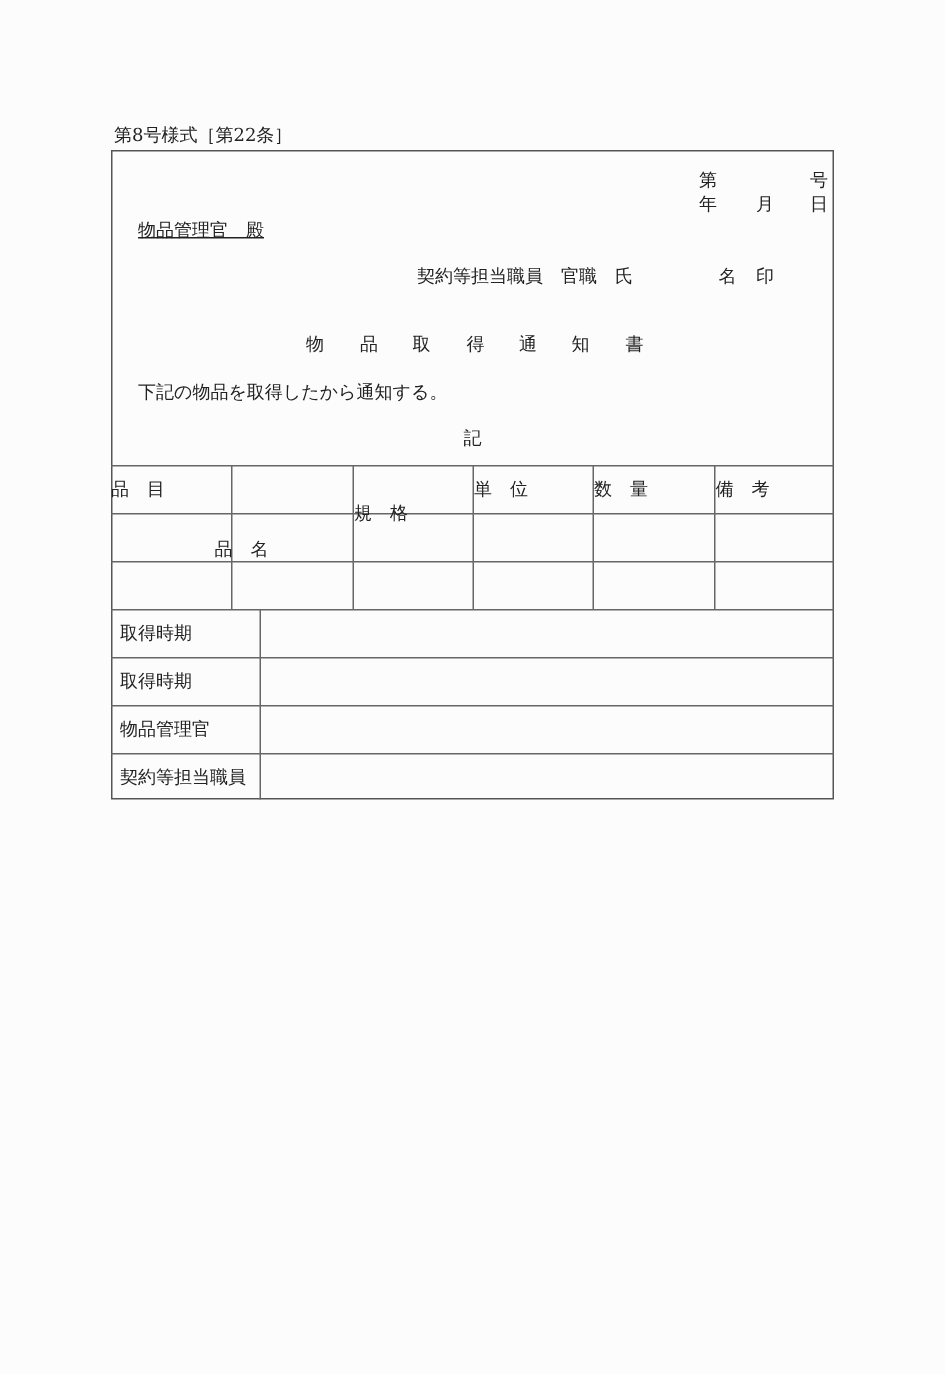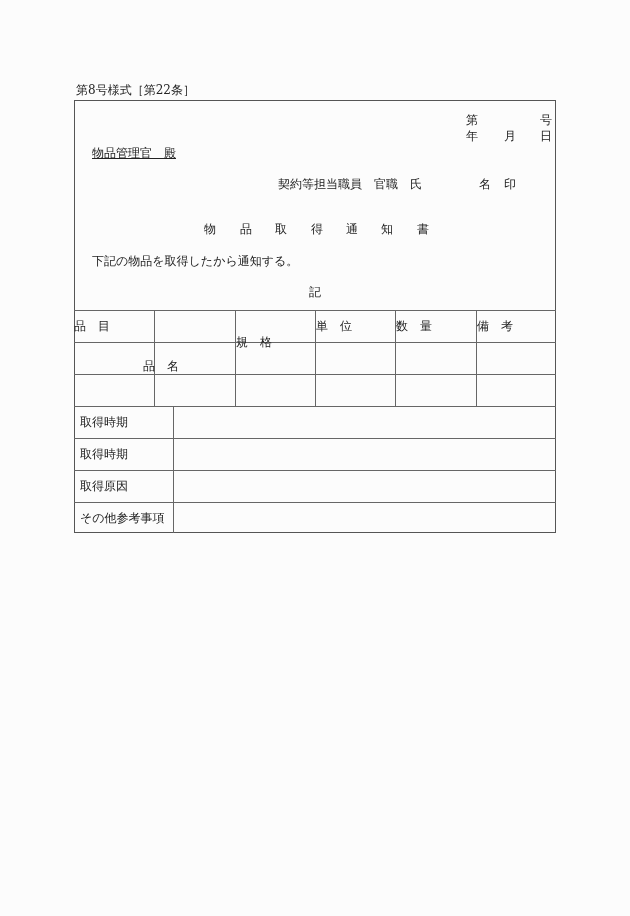--- a/index.html
+++ b/index.html
@@ -117,19 +117,19 @@
 
 <div class="cell-text" style="left:74px; top:374px; width:80px;"></div>
 <div class="cell-text" style="left:155px; top:374px; width:80px;"></div>
 <div class="cell-text" style="left:236px; top:374px; width:79px;"></div>
 <div class="cell-text" style="left:316px; top:374px; width:79px;"></div>
 <div class="cell-text" style="left:396px; top:374px; width:80px;"></div>
 <div class="cell-text" style="left:477px; top:374px; width:79px;"></div>
 
 <div class="row-label" style="top:406px;">取得時期</div>
 <div class="row-label" style="top:438px;">取得時期</div>
-<div class="row-label" style="top:470px;">取得原因</div>
-<div class="row-label" style="top:502px;">その他参考事項</div>
+<div class="row-label" style="top:470px;">物品管理官</div>
+<div class="row-label" style="top:502px;">契約等担当職員</div>
 
 <div class="cell-text" style="left:174px; top:406px; width:382px; text-align:left;"></div>
 <div class="cell-text" style="left:174px; top:438px; width:382px; text-align:left;"></div>
 <div class="cell-text" style="left:174px; top:470px; width:382px; text-align:left;"></div>
 <div class="cell-text" style="left:174px; top:502px; width:382px; text-align:left;"></div>
 
 </body></html>

